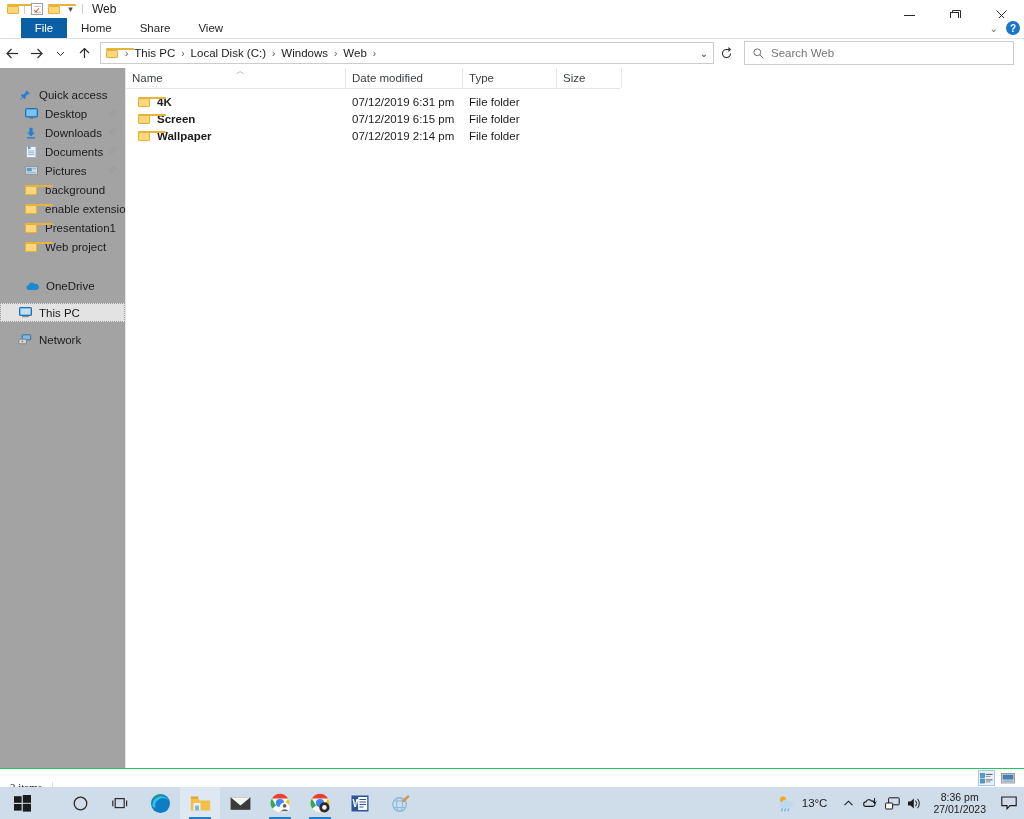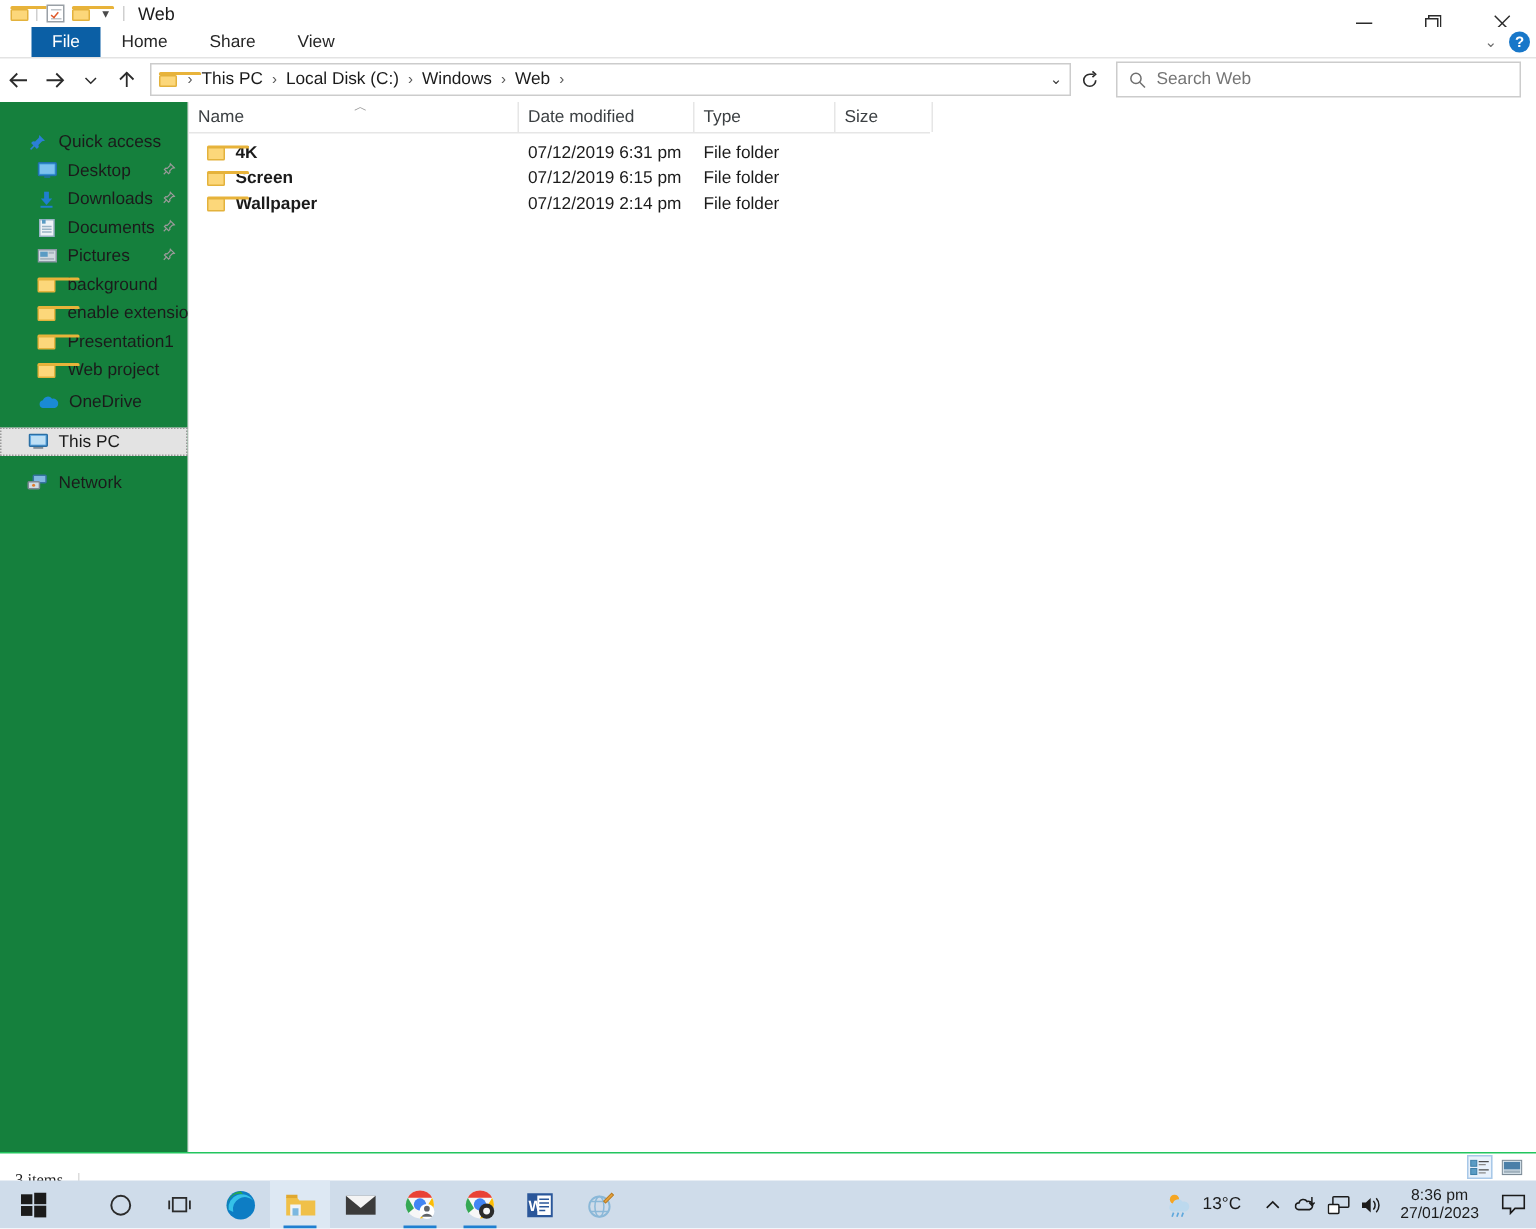--- a/index.html
+++ b/index.html
@@ -83,21 +83,21 @@
   .searchbox {
     margin-left:6px; margin-right:10px; width:270px; height:24px;
     border:1px solid #cccccc; background:#fff;
     display:flex; align-items:center; padding-left:8px; gap:7px;
   }
   .search-ph { font-size:11.5px; color:#757575; }
 
   
   .main { position:absolute; top:68px; left:0; width:1024px; height:700px; display:flex; }
   .nav-pane {
-    width:126px; height:700px; background:#15803d;
+    width:126px; height:700px; background:#a3a3a3;
     border-right:1px solid #e6e6e6; padding-top:17px;
     position:relative;
   }
   .nav-item {
     height:19px; display:flex; align-items:center; padding-left:18px; gap:7px;
     font-size:11.5px; color:#1b1b1b; position:relative;
   }
   .nav-item.selected { background:#e3e3e3; outline:1px dotted #9a9a9a; outline-offset:-1px; }
   .nav-item.indent { padding-left:24px; }
   .nav-ico { width:14px; height:14px; display:flex; align-items:center; justify-content:center; flex:0 0 14px; }
@@ -412,21 +412,21 @@
       <div class="nav-item indent">
         <span class="nav-ico">
           <span class="folder-ico">
               <span class="tab"></span>
               <span class="body"></span>
             </span>
         </span>
         <span class="nav-label">Web project</span>
       </div>
 
-      <div class="nav-item" style="margin-top:2px;padding-left:25px;">
+      <div class="nav-item" style="margin-top:20px;padding-left:25px;">
         <span class="nav-ico">
           <svg width="14" height="10" viewBox="0 0 14 10">
             <path d="M3.4 9 A2.6 2.6 0 0 1 3.6 3.9 A3.4 3.4 0 0 1 9.7 2.9 A2.9 2.9 0 0 1 11.6 9 Z" fill="#1a8ad4"></path>
           </svg>
         </span>
         <span class="nav-label">OneDrive</span>
       </div>
 
       <div class="nav-item selected" style="margin-top:8px;">
         <span class="nav-ico">

